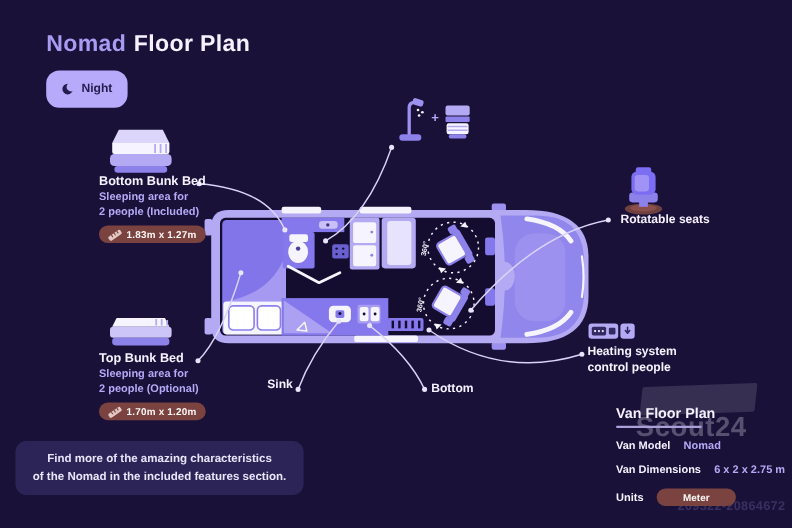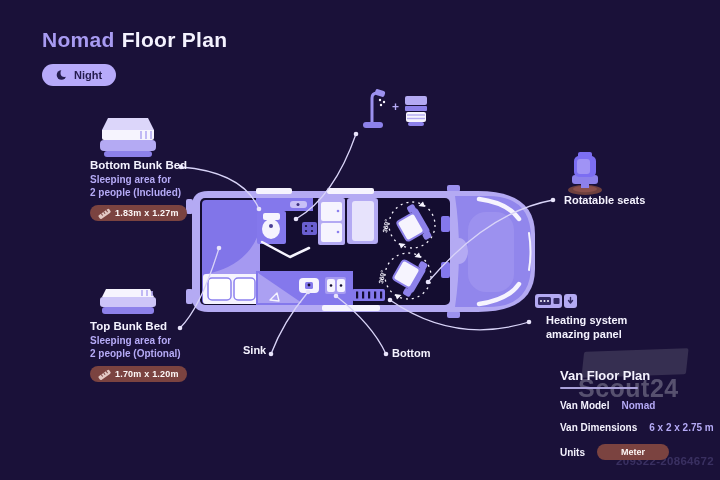--- a/index.html
+++ b/index.html
@@ -9,21 +9,21 @@
     font-family:"Liberation Sans","DejaVu Sans",sans-serif;
     -webkit-font-smoothing:antialiased;
   }
   .abs{position:absolute;}
   .scene{position:absolute;left:0;top:0;z-index:1;}
   .layer2{z-index:2;}
   
   .title{left:42px;top:28px;font-size:21px;font-weight:bold;letter-spacing:.3px;color:#f4f2fe;}
   .title .hl{color:#a89bf2;margin-right:7px;}
   
-  .night-badge{left:42px;top:64px;height:22px;display:flex;align-items:center;gap:6px;
+  .night-badge{left:42px;top:64px;height:34px;display:flex;align-items:center;gap:6px;
     background:#b7aafa;border-radius:12px;padding:0 14px;cursor:pointer;}
   .night-badge span{font-size:11px;font-weight:bold;color:#241c4e;}
   
   .feat-title{font-size:11.5px;font-weight:bold;color:#f4f2fe;line-height:14px;}
   .feat-sub{font-size:10px;font-weight:bold;color:#b5aaf6;line-height:12.5px;margin-top:2px;}
   .dim-badge{display:inline-flex;align-items:center;gap:4px;background:#7b4340;border-radius:9px;
     padding:2.5px 8px;margin-top:6px;}
   .dim-badge b{font-size:9px;color:#fdf8f7;letter-spacing:.2px;text-align:center;}
   .plain-label{font-size:11px;font-weight:bold;color:#f4f2fe;line-height:13.5px;}
   
@@ -296,30 +296,34 @@
   <svg class="abs layer2" style="left:534px;top:292px;" width="44" height="18" viewBox="0 0 44 18">
     <rect x="1" y="2" width="27" height="14" rx="3" fill="#b4aaf3"></rect>
     <rect x="4" y="5" width="13" height="8" rx="1.5" fill="#332a63"></rect>
     <circle cx="7" cy="9" r="1" fill="#f6f4fe"></circle>
       <circle cx="10.5" cy="9" r="1" fill="#f6f4fe"></circle>
       <circle cx="14" cy="9" r="1" fill="#f6f4fe"></circle>
     <rect x="19.5" y="6" width="6" height="6" rx="1" fill="#332a63"></rect>
     <rect x="30" y="2" width="13" height="14" rx="3" fill="#b4aaf3"></rect>
     <path d="M36.5,5.5 v5 M34.5,8.5 l2,2.5 l2,-2.5" stroke="#332a63" stroke-width="1.4" fill="none" stroke-linecap="round" stroke-linejoin="round"></path>
   </svg>
-  <div class="abs layer2" style="left:534px;top:314px;margin-left:12px;">
+  <div class="abs layer2" style="left:534px;top:314px;">
     <div class="plain-label">
       <span>Heating system</span><br>
-      <span>amazing panel</span>
+      <span>control people</span>
     </div>
   </div>
 
   <div class="abs layer2 plain-label" style="left:243px;top:344px;">Sink</div>
   <div class="abs layer2 plain-label" style="left:392px;top:347px;">Bottom</div>
 
+  <div class="abs info-box layer2">
+    <span>Find more of the amazing characteristics</span><br>
+    <span>of the Nomad in the included features section.</span>
+  </div>
 
   <div class="abs spec layer2">
     <div class="spec-heading">Van Floor Plan</div>
     <div class="spec-underline"></div>
     <div class="spec-row">
       <span class="spec-label">Van Model</span>
       <span class="spec-value">Nomad</span>
     </div>
     <div class="spec-row">
       <span class="spec-label">Van Dimensions</span>

